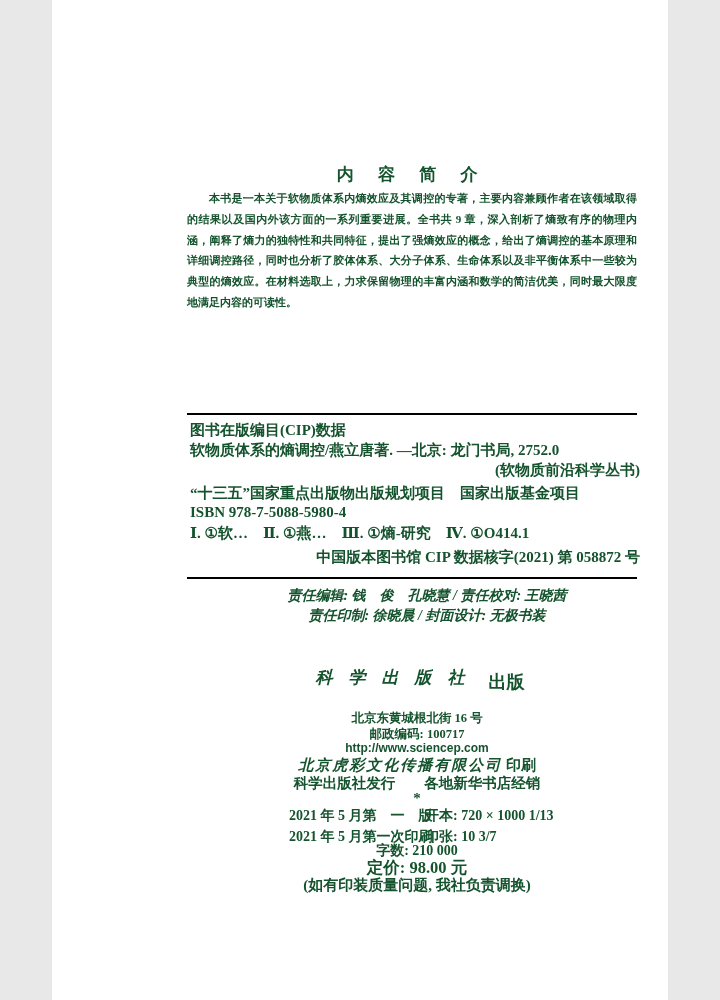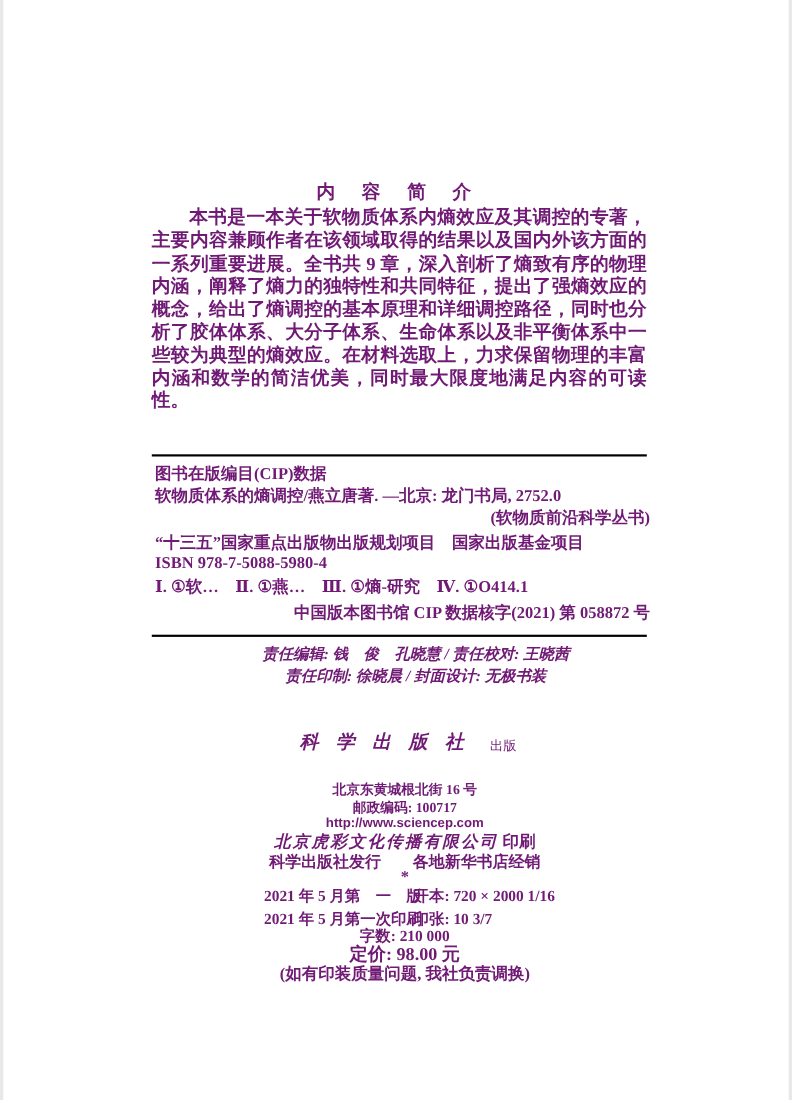--- a/index.html
+++ b/index.html
@@ -1,38 +1,38 @@
 <!DOCTYPE html>
 <html><head>
 <meta charset="utf-8">
 <style>
   * { margin: 0; padding: 0; box-sizing: border-box; }
   html, body { background: #e8e8e8; }
   .page {
     position: relative;
-    width: 714px;
+    width: 616px;
     height: 1000px;
     background: #ffffff;
     margin: 0 auto;
     font-family: "Liberation Serif", "DejaVu Serif", serif;
-    color: #701a75;
+    color: #14532d;
     overflow: hidden;
   }
   .abs { position: absolute; }
 
   
   .intro-title {
     top: 163px; left: 135px; width: 450px;
     text-align: center;
     font-size: 17px; font-weight: bold;
     letter-spacing: 10px;
   }
   .intro-body {
     top: 188px; left: 135px; width: 450px;
-    font-size: 17px; font-weight: bold;
+    font-size: 11px; font-weight: bold;
     line-height: 20.8px;
     text-align: justify;
   }
   .intro-body p { text-indent: 2em; }
 
   
   .rule {
     left: 135px; width: 450px; height: 0;
     border-top: 2px solid #000;
   }
@@ -72,21 +72,21 @@
   .calligraphy .press-name {
     font-size: 17px; font-weight: bold; font-style: italic;
     letter-spacing: 16px; padding-left: 16px;
     display: block; line-height: 22px;
   }
   .calligraphy .bureau-name {
     font-size: 16px; font-weight: bold; font-style: italic;
     letter-spacing: 24px; padding-left: 24px;
     display: block; line-height: 21px;
   }
-  .publish-label { font-size: 12px; font-weight: normal; margin-top: 8px; }
+  .publish-label { font-size: 18px; font-weight: bold; margin-top: 8px; }
 
   .center-line { left: 5px; width: 720px; text-align: center; white-space: nowrap; }
   .addr      { top: 710px; font-size: 12.5px; font-weight: bold; }
   .postal    { top: 726px; font-size: 12.5px; font-weight: bold; }
   .website   { top: 741px; font-size: 12px; font-weight: bold; font-family: "Liberation Sans", sans-serif; }
   .printer-line { top: 756px; font-size: 15px; }
   .printer-name { font-weight: bold; font-style: italic; letter-spacing: 2px; }
   .printer-label { font-weight: bold; }
   .distribution { top: 774px; font-size: 14.5px; font-weight: bold; }
   .star { top: 790px; font-size: 15px; font-weight: bold; }
@@ -142,21 +142,21 @@
     <span class="printer-name">北京虎彩文化传播有限公司</span>
     <span class="printer-label">印刷</span>
   </div>
 
   <div class="abs center-line distribution">科学出版社发行　　各地新华书店经销</div>
   <div class="abs center-line star">*</div>
 
   <div class="abs editions">
     <div class="edition-row">
       <span class="lcol">2021 年 5 月第　一　版</span>
-      <span class="rcol">开本: 720 × 2000 1/16</span>
+      <span class="rcol">开本: 720 × 1000 1/13</span>
     </div>
     <div class="edition-row">
       <span class="lcol">2021 年 5 月第一次印刷</span>
       <span class="rcol">印张: 10 3/7</span>
     </div>
   </div>
 
   <div class="abs center-line word-count">字数: 210 000</div>
   <div class="abs center-line price">定价: 98.00 元</div>
   <div class="abs center-line note">(如有印装质量问题, 我社负责调换)</div>

